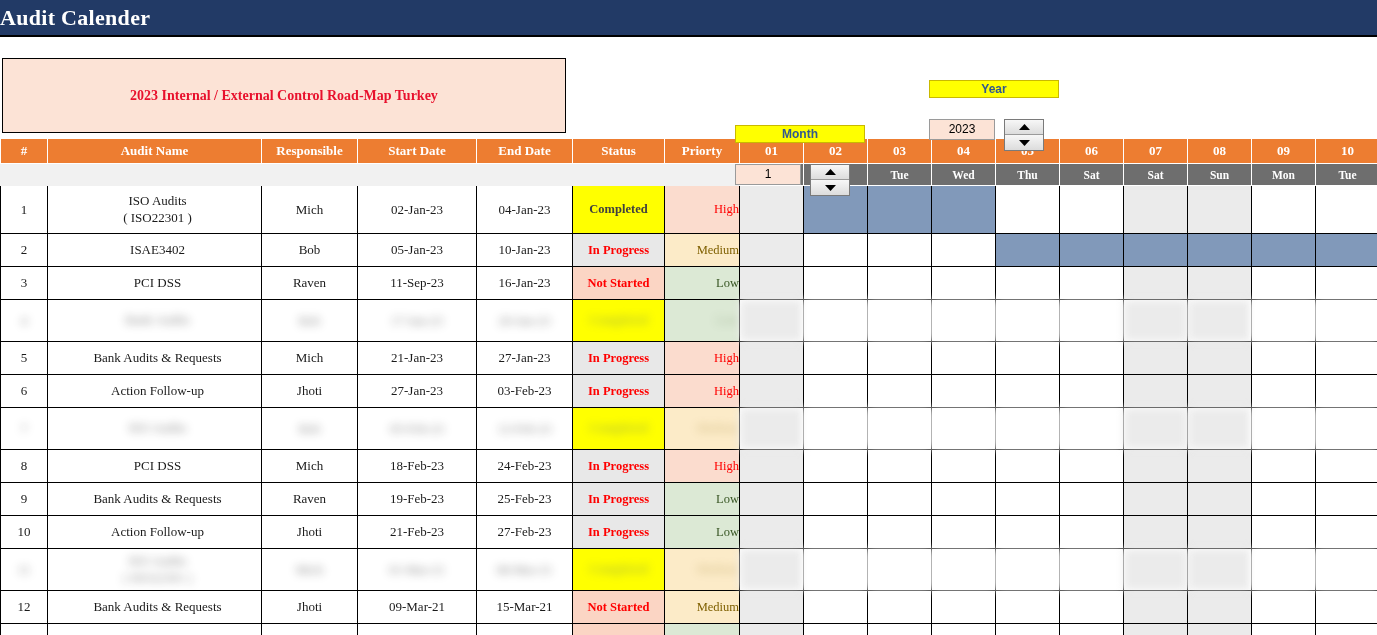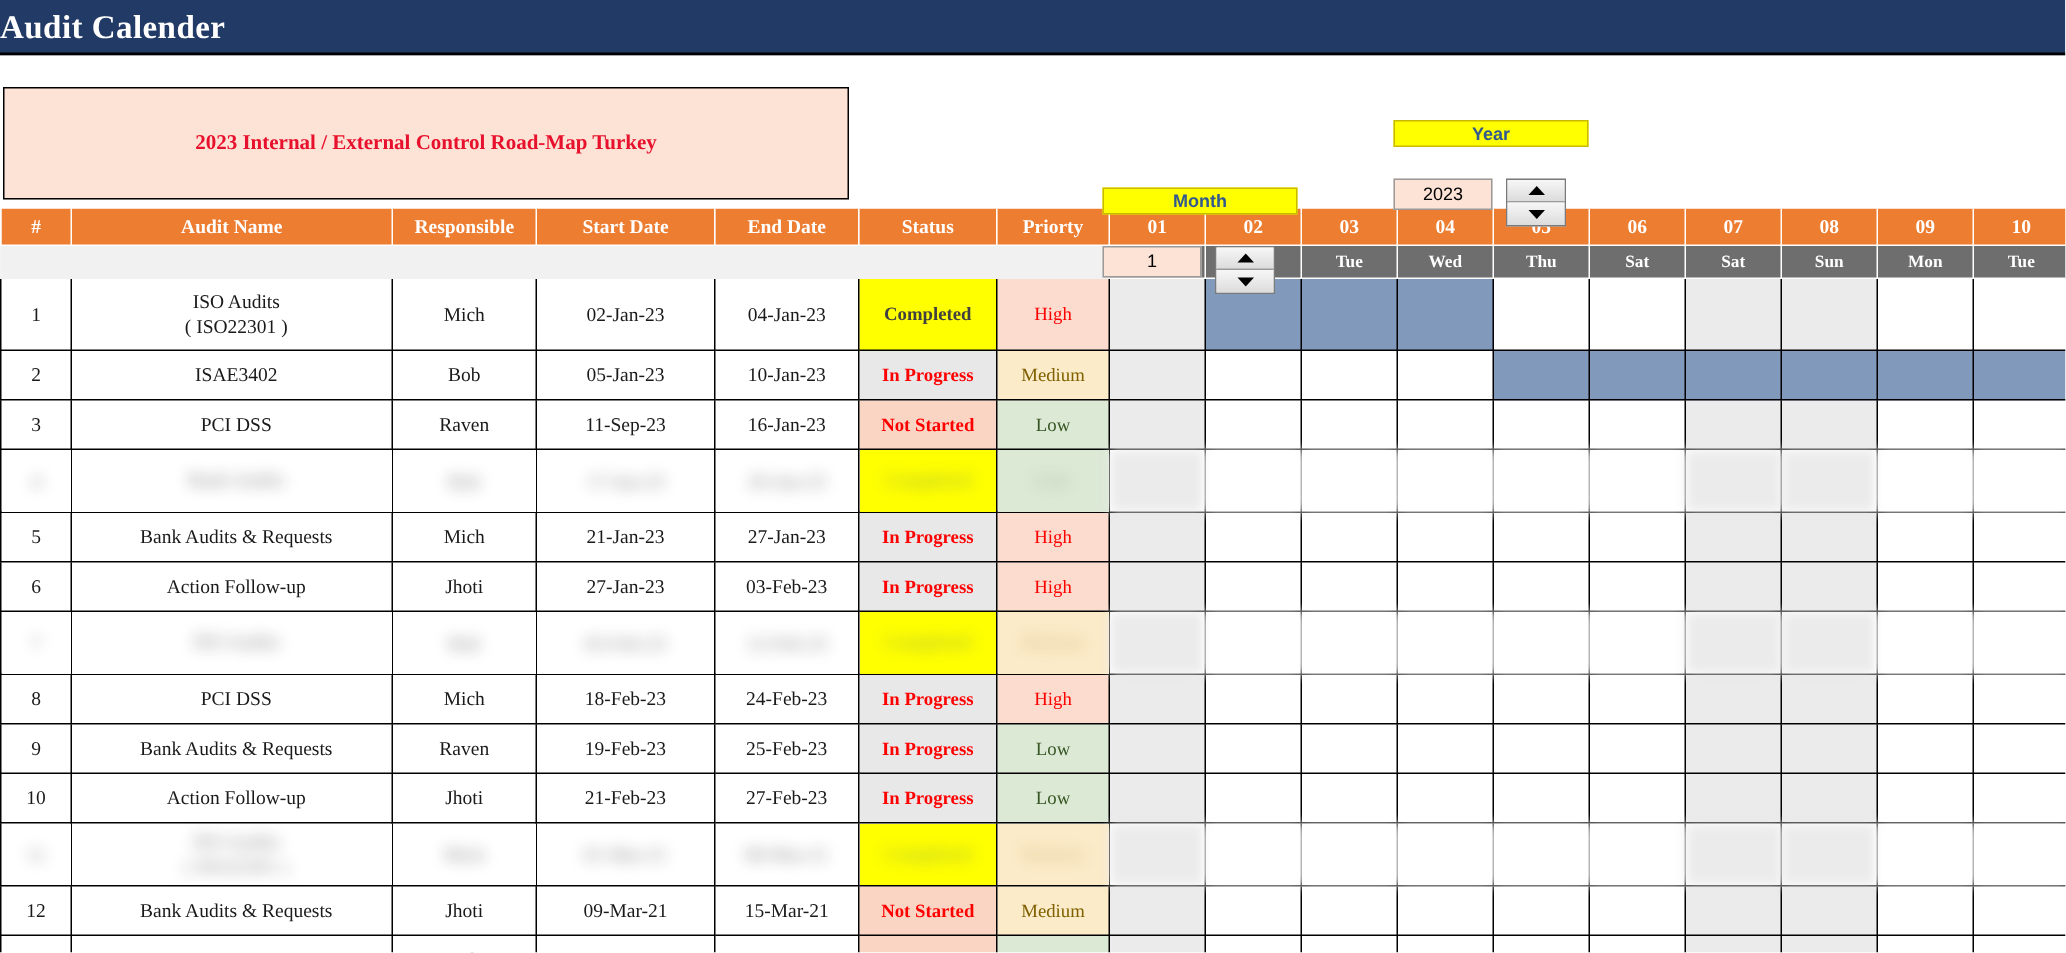--- a/index.html
+++ b/index.html
@@ -134,21 +134,21 @@
     background: #ffffff;
   }
   td.c-idx { text-align: center; }
   td.c-name { text-align: center; padding-left: 6px; line-height: 1.25; }
   td.c-resp, td.c-date { text-align: center; }
   td.c-status {
     text-align: center;
     font-weight: bold;
     font-size: 12.5px;
   }
-  td.c-prio { text-align: center; font-size: 12.5px; }
+  td.c-prio { text-align: right; font-size: 12.5px; }
 
   td.day { background: #ffffff; }
   td.day.weekend { background: #EBEBEB; }
   td.day.bar { background: #8199BA; }
 
   
   tr.blurred td {
     position: relative;
   }
   tr.blurred td.cell .blurtext {

